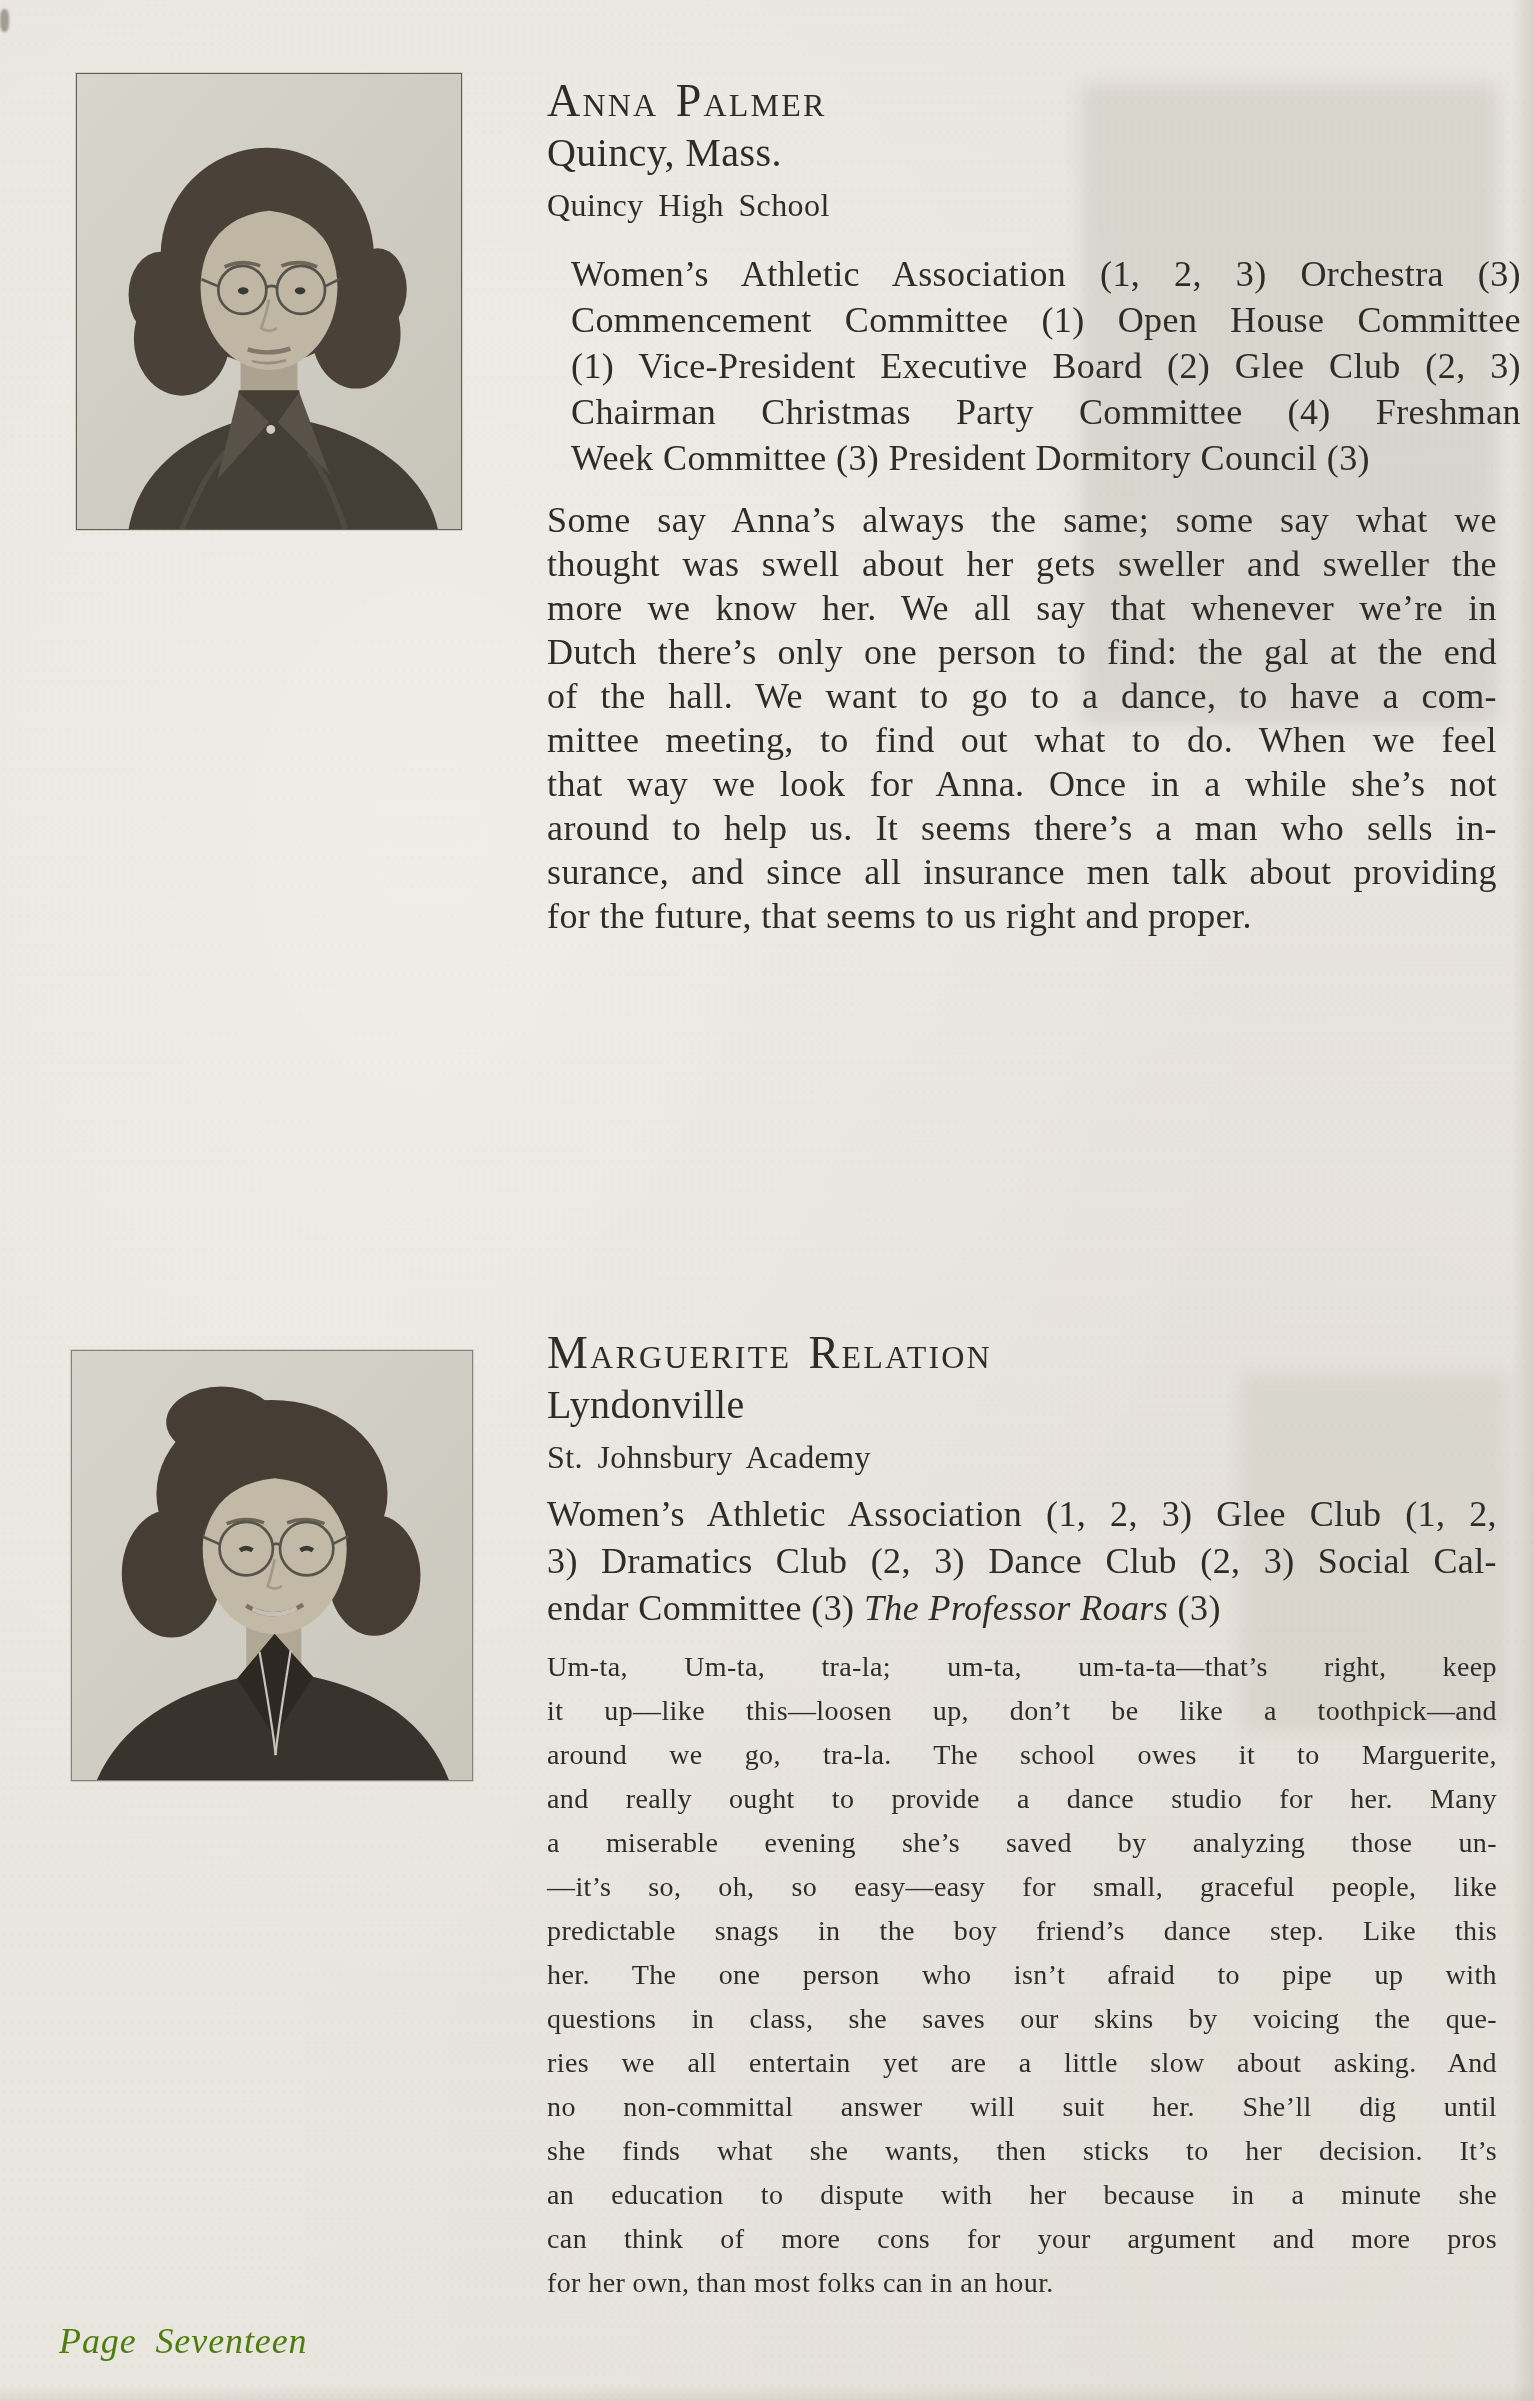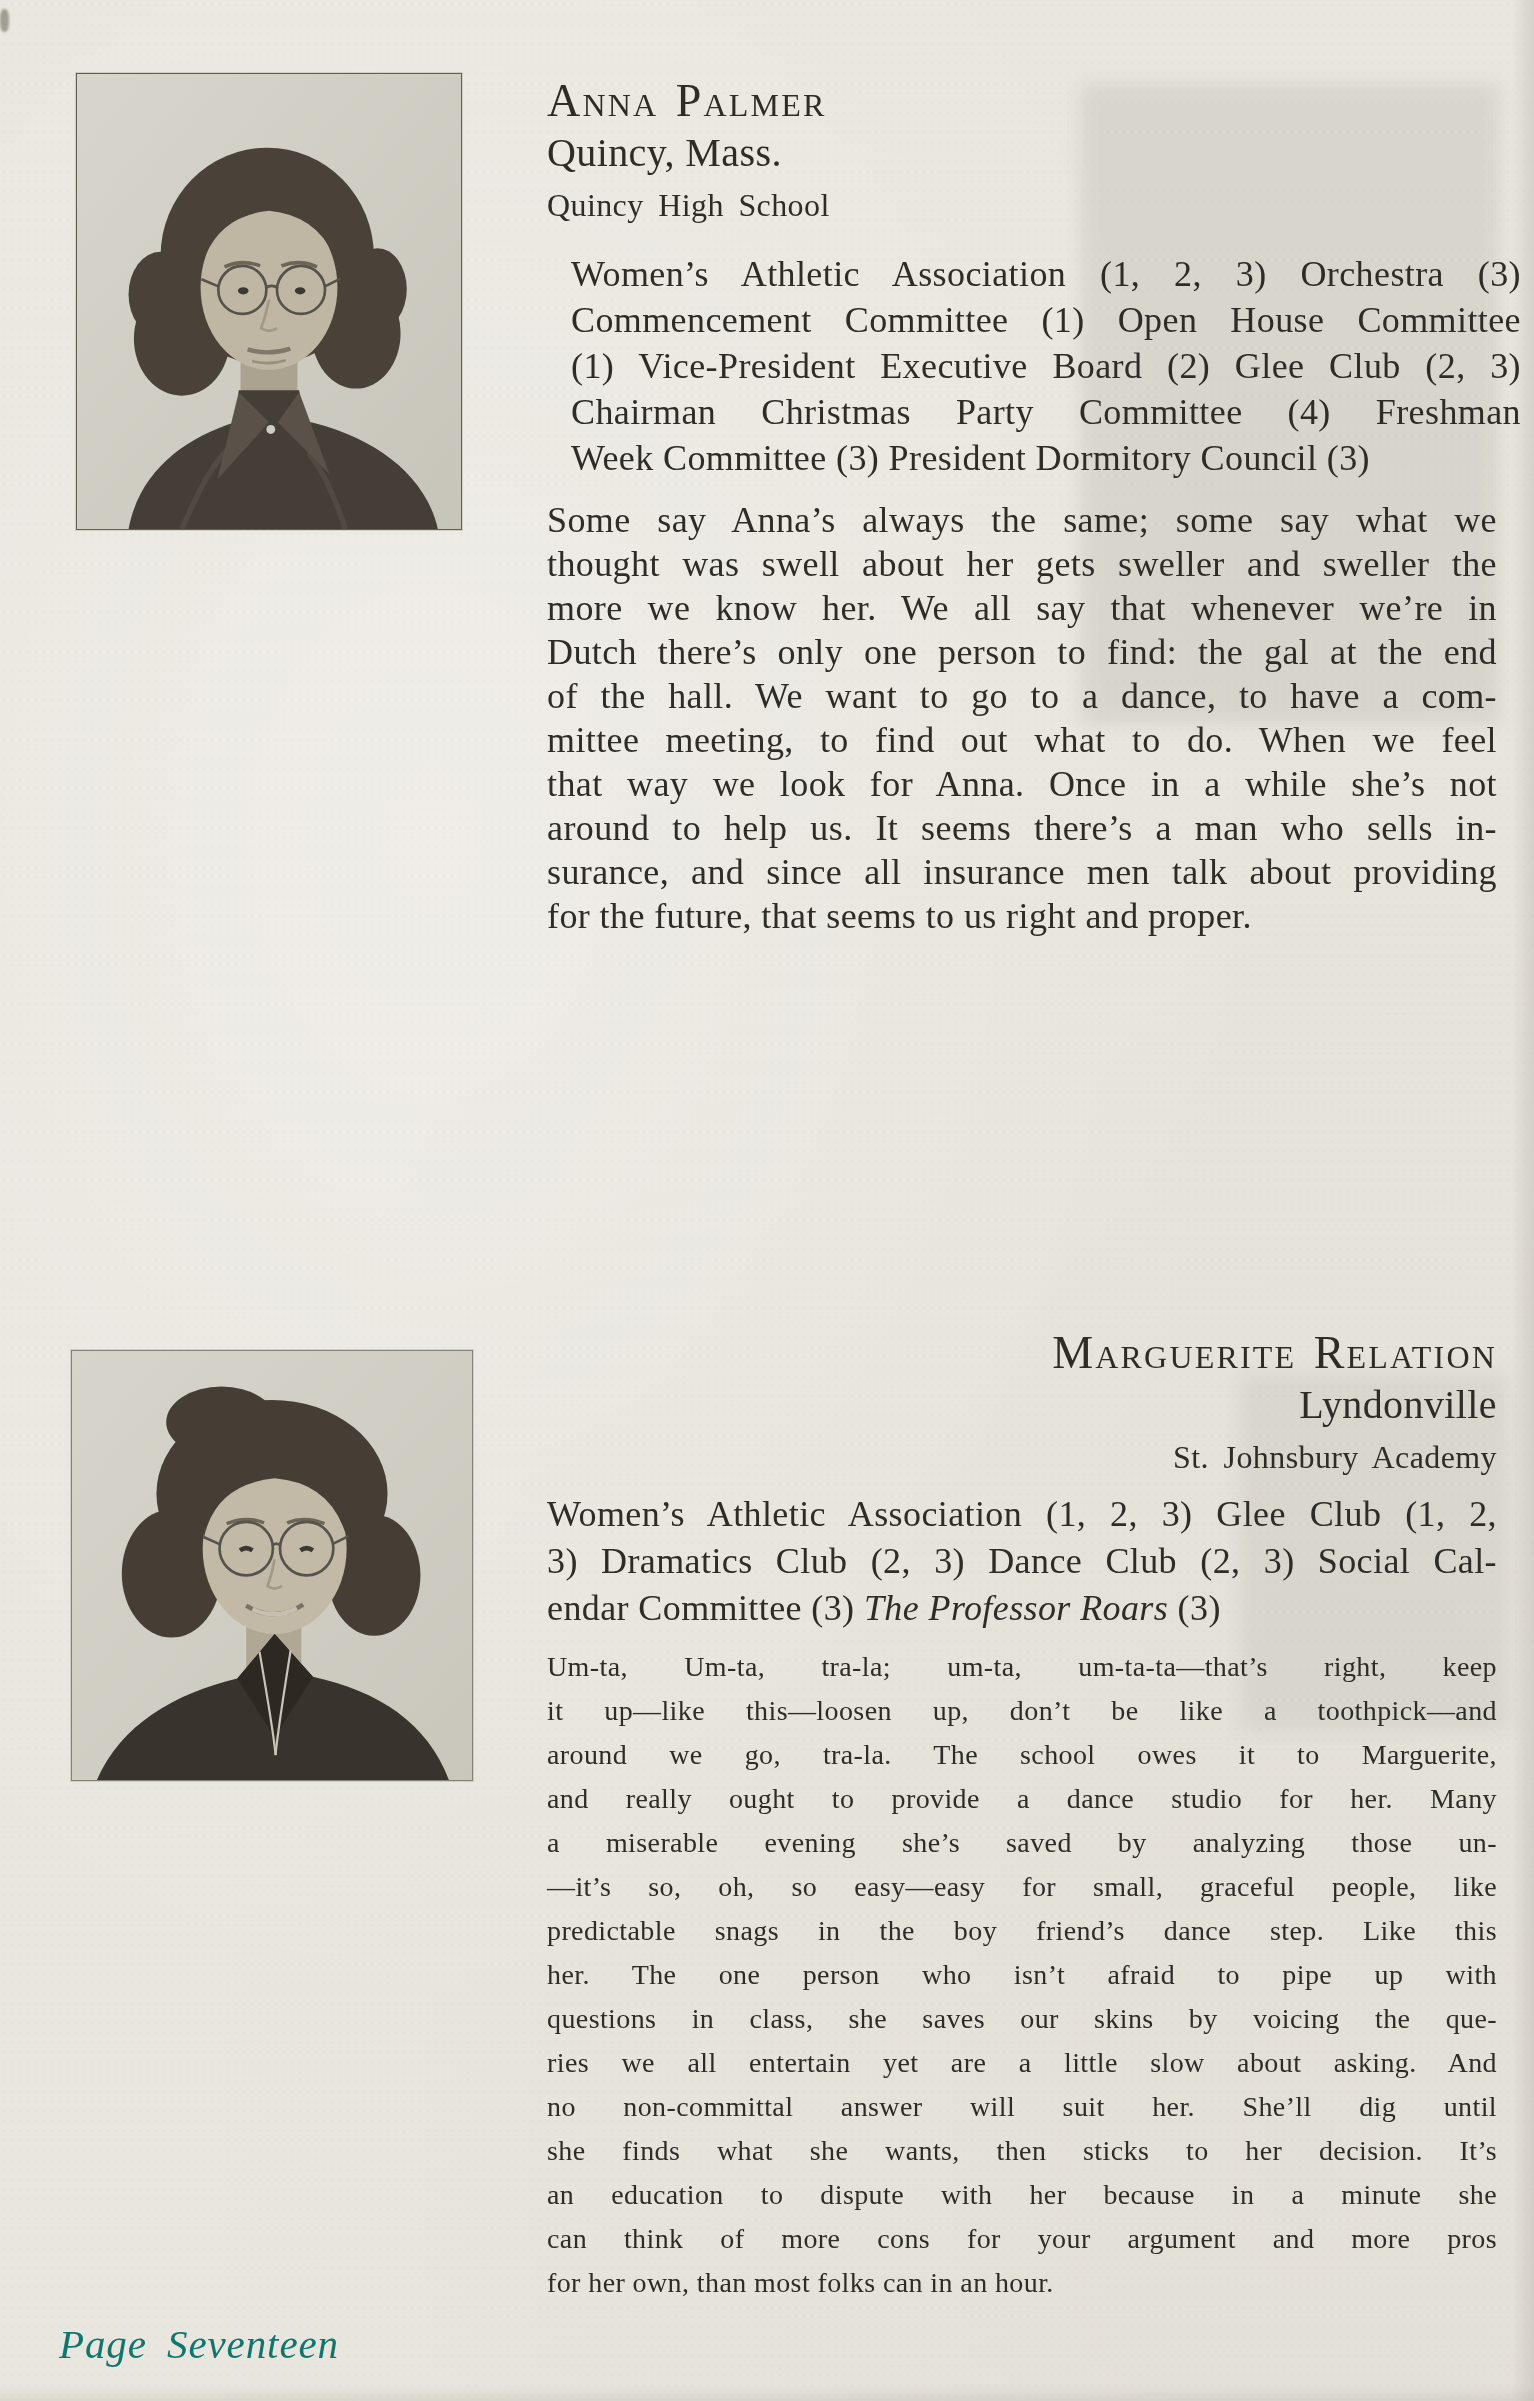--- a/index.html
+++ b/index.html
@@ -42,40 +42,40 @@
   .entry-name {
     font-variant: small-caps;
     font-size: 46px;
     letter-spacing: 2.2px;
     word-spacing: 3.6px;
   }
   .entry-hometown { font-size: 40px; letter-spacing: 0.4px; }
   .entry-school  { font-size: 32px; word-spacing: 6.2px; letter-spacing: 0.4px; }
 
   #header-1 { top: 75px; }
-  #header-2 { top: 1327px; text-align: right; }
+  #header-2 { top: 1327px; }
 
   .para { font-size: 36px; letter-spacing: 0.4px; }
   .act-1 { top: 251px;  line-height: 46px; margin-left: 24px; }
   .bio-1 { top: 498px;  line-height: 44px; font-size: 36px; }
   .act-2 { top: 1491px; line-height: 47px; }
   .bio-2 { top: 1645px; line-height: 44px; font-size: 28px; }
 
   .jline { text-align: justify; text-align-last: justify; white-space: normal; }
   .jline.last { text-align-last: left; }
   .itl { font-style: italic; }
 
   .page-footer {
     position: absolute;
     left: 59px; top: 2320px;
-    font-size: 41px;
+    font-size: 36px;
     font-style: italic;
     letter-spacing: 0.9px;
     word-spacing: 9px;
-    color: #0f766e;
+    color: #4d7c0f;
   }
 
   
   .blemish { position: absolute; left: 0px; top: 9px; width: 9px; height: 23px;
     background: rgba(90,85,72,0.5); border-radius: 40%; filter: blur(0.9px); }
 </style>
 </head>
 <body>
 
 <div class="ghost ghost-1"></div>

